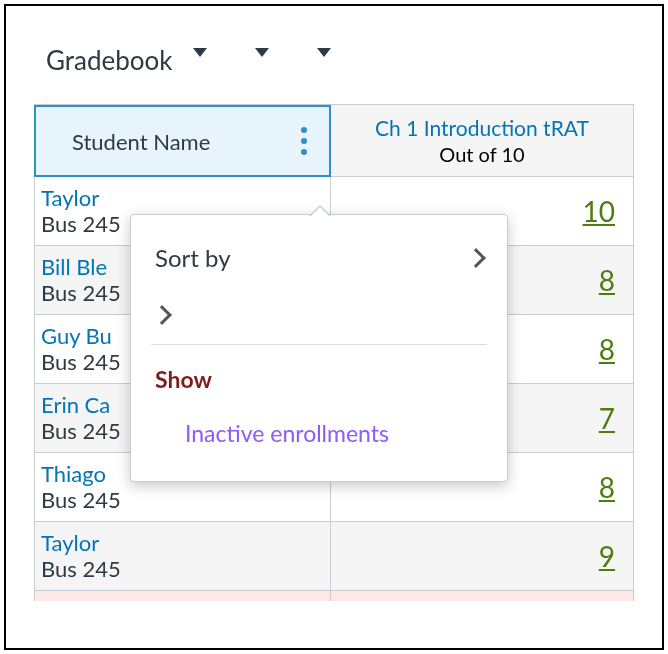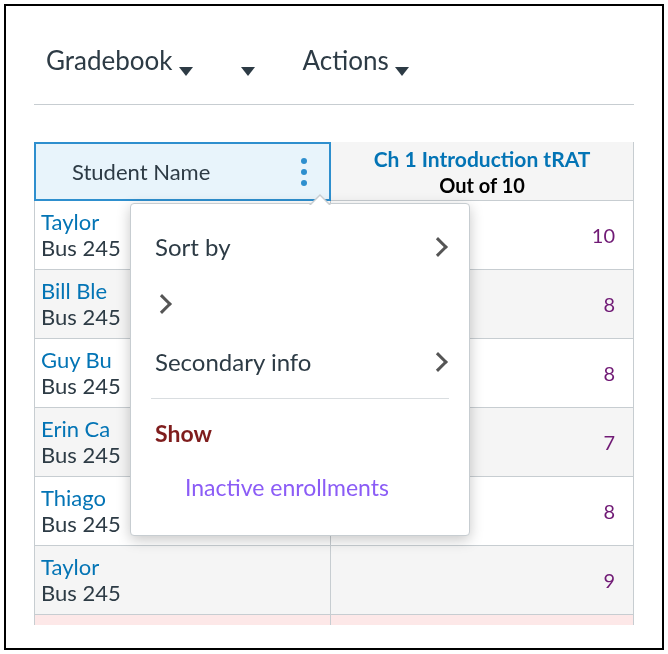--- a/index.html
+++ b/index.html
@@ -25,54 +25,53 @@
   }
   .menubar {
     display: flex;
     gap: 48px;
     padding: 8px 12px 28px 12px;
     font-size: 26px;
     color: #2d3b45;
   }
   .menubar-item {
     display: flex;
-    align-items: flex-end;
-    gap: 6px;
+    align-items: flex-start;
+    gap: 20px;
     cursor: pointer;
   }
   .caret {
     width: 0; height: 0;
     border-left: 7px solid transparent;
     border-right: 7px solid transparent;
     border-top: 9px solid #2d3b45;
     margin-top: 4px;
   }
   .grid {
     display: flex;
     border-top: 1px solid #c7cdd1;
   }
   .col {
     display: flex;
     flex-direction: column;
   }
   .col.student { width: 297px; }
   .col.assign  { flex: 1; width: 290px; }
   .header-cell {
-    height: 59px;
+    height: 72px;
     border-left: 1px solid #c7cdd1;
     border-right: 1px solid #c7cdd1;
     border-bottom: 1px solid #c7cdd1;
     background: #f5f5f5;
     display: flex;
     align-items: center;
     padding: 0 14px;
     font-size: 22px;
     color: #2d3b45;
     position: relative;
-    margin-top: 37px;
   }
   .col.student .header-cell {
     border: 2px solid #2e8fce;
     background: #e8f4fb;
     justify-content: flex-start;
     padding-left: 28px;
   }
   .student-header-label { flex: 0 0 auto; margin-right: auto; margin-left: 8px;}
   .kebab {
     width: 22px;
@@ -88,21 +87,20 @@
     background: #2e8fce;
     border-radius: 50%;
   }
   .col.assign .header-cell {
     border-left: none;
     flex-direction: column;
     justify-content: center;
     align-items: center;
     gap: 2px;
     padding: 6px 4px;
-    font-weight: bold;
   }
   .assign-link {
     color: #0374b5;
     font-size: 21px;
     white-space: nowrap;
   }
   .assign-sub {
     color: #000000;
     font-size: 20px;
   }
@@ -117,22 +115,23 @@
     padding: 4px 8px 4px 6px;
     background: #fff;
   }
   .col.assign .data-row {
     border-left: none;
     align-items: flex-end;
     padding-right: 18px;
     flex-direction: row;
     justify-content: flex-end;
     align-items: center;
-    font-size: 20px;
-    color: #701a75;
+    font-size: 28px;
+    color: #4d7c0f;
+    text-decoration: underline;
   }
   .col.assign .data-row.alt,
   .col.student .data-row.alt { background: #f5f5f5; }
   .student-name {
     color: #0374b5;
     font-size: 22px;
     line-height: 1.2;
     white-space: nowrap;
     overflow: hidden;
   }
@@ -147,22 +146,22 @@
     height: 10px;
     border-left: 1px solid #c7cdd1;
     border-right: 1px solid #c7cdd1;
     background: #fde8e8;
   }
   .col.assign .last-row-top { border-left: none; background:#fde8e8; }
   
   .dropdown {
     position: absolute;
     left: 124px;
-    top: 197px;
-    width: 340px;
+    top: 208px;
+    width: 378px;
     background: #fff;
     border: 1px solid #c7cdd1;
     border-radius: 4px;
     box-shadow: 0 4px 14px rgba(0,0,0,0.22);
     padding: 10px 0 18px 0;
     z-index: 50;
   }
   .dropdown::before {
     content: "";
     position: absolute;
@@ -224,21 +223,20 @@
 
     <div class="menubar">
       <div class="menubar-item">
         <span>Gradebook</span>
         <span class="caret"></span>
       </div>
       <div class="menubar-item">
         <span class="caret"></span>
       </div>
       <div class="menubar-item">
-        <span>Actions</span>
         <span class="caret"></span>
       </div>
     </div>
 
     <div class="grid">
       <div class="col student">
         <div class="header-cell">
           <span class="student-header-label">Student Name</span>
           <div class="kebab">
             <span></span>
@@ -303,22 +301,18 @@
   </div>
 
   <div class="dropdown">
     <div class="dd-item">
       <span>Sort by</span>
       <span class="dd-chevron"></span>
     </div>
     <div class="dd-item">
       <span class="dd-chevron"></span>
     </div>
-    <div class="dd-item">
-      <span>Secondary info</span>
-      <span class="dd-chevron"></span>
-    </div>
     <div class="dd-divider"></div>
     <div class="dd-heading">Show</div>
     <div class="dd-sub">Inactive enrollments</div>
   </div>
 
 </div>
 
 </body></html>

